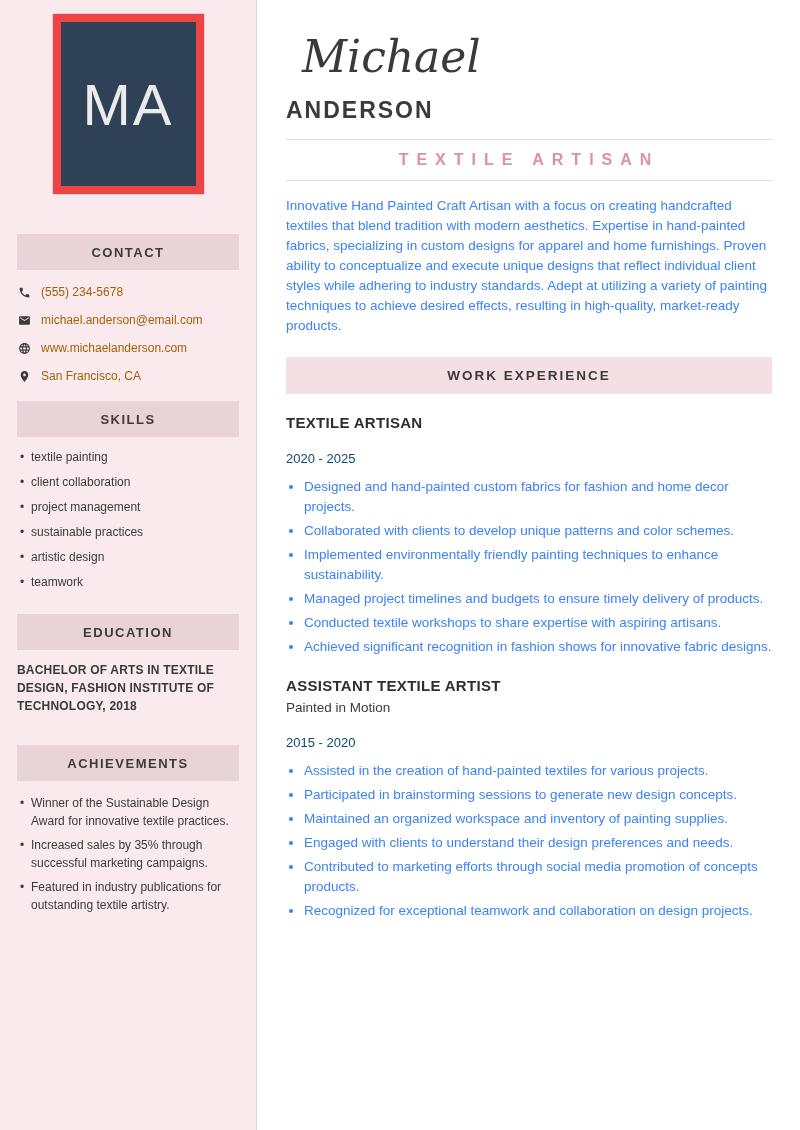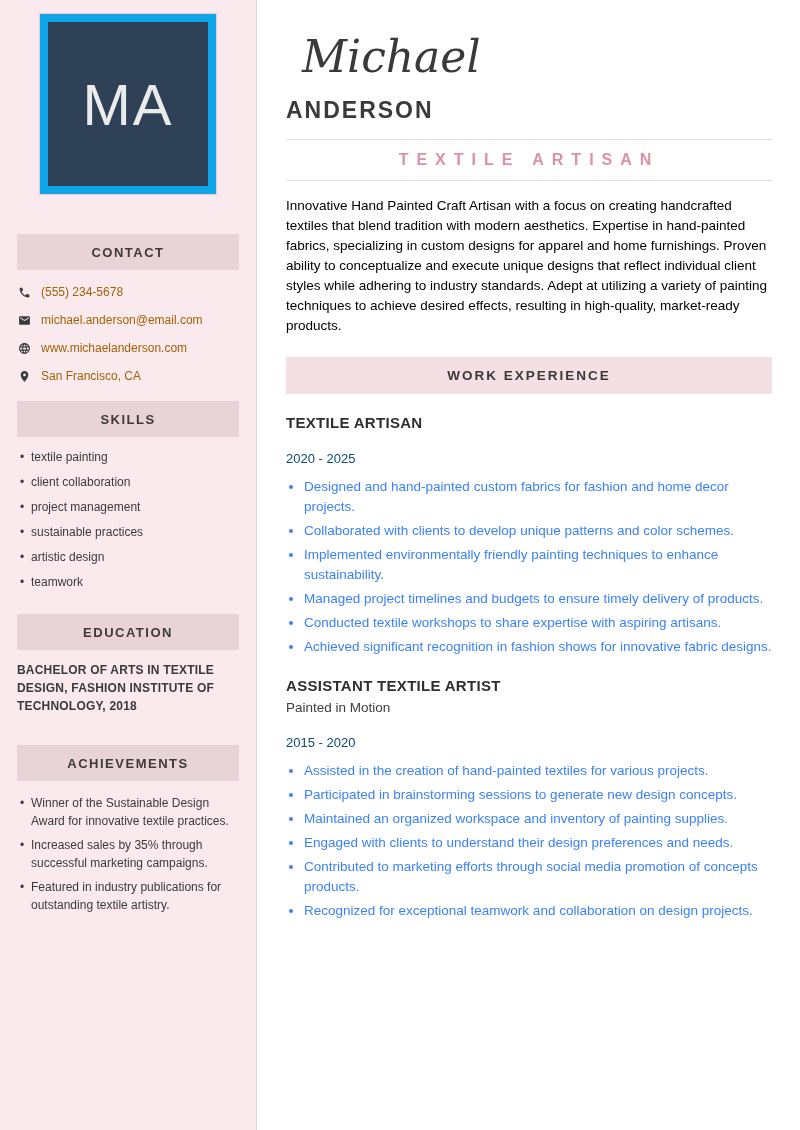--- a/index.html
+++ b/index.html
@@ -10,22 +10,22 @@
     font-family: "Liberation Sans", sans-serif; color: #3b3b3b;
     background: #ffffff; overflow: hidden;
   }
 
   
   .sidebar {
     width: 257px; flex-shrink: 0; background: #fae9ed;
     border-right: 1px solid #d8d8d8;
   }
   .photo-frame {
-    width: 178px; height: 182px; margin: 13px auto 0;
-    background: #0ea5e9; border: 1px solid #eccdd4; padding: 8px;
+    width: 153px; height: 182px; margin: 13px auto 0;
+    background: #ef4444; border: 1px solid #eccdd4; padding: 8px;
   }
   .photo {
     width: 100%; height: 100%; background: #2f4156;
     display: flex; align-items: center; justify-content: center;
   }
   .initials {
     font-size: 58px; color: #ebebeb; letter-spacing: 2px; font-weight: 400;
   }
   .side-header {
     margin: 0 17px; height: 36px; background: #e8d3d9;
@@ -65,21 +65,21 @@
   .last-name {
     margin: 1px 0 0; font-size: 23px; letter-spacing: 2px;
     font-weight: bold; color: #3a3a3a;
   }
   .title-block { margin-top: 15px; }
   .rule { border-top: 1px solid #e7dcdd; height: 0; }
   .job-title-text {
     text-align: center; color: #dd92a4; font-weight: bold;
     font-size: 16px; letter-spacing: 8px; padding: 11px 0;
   }
-  .summary { margin: 15px 0 8px; font-size: 13.5px; line-height: 20px; color: #000000; }
+  .summary { margin: 15px 0 8px; font-size: 13.5px; line-height: 20px; color: #3b82f6; }
   .we-header {
     margin-top: 21px; height: 37px; background: #f3dfe4;
     display: flex; align-items: center; justify-content: center;
     font-weight: bold; font-size: 13.5px; letter-spacing: 2px; color: #3a3a3a;
   }
   .job { margin-top: 20px; }
   .job-role { margin: 0; font-size: 15px; font-weight: bold; color: #2f2f2f; letter-spacing: 0.3px; }
   .job-company { margin: 6px 0 0; font-size: 13.5px; color: #3d3d3d; }
   .job-dates { margin: 20px 0 0; font-size: 13px; color: #0c4a6e; }
   .job-bullets { margin: 11px 0 0; padding-left: 18px; }

